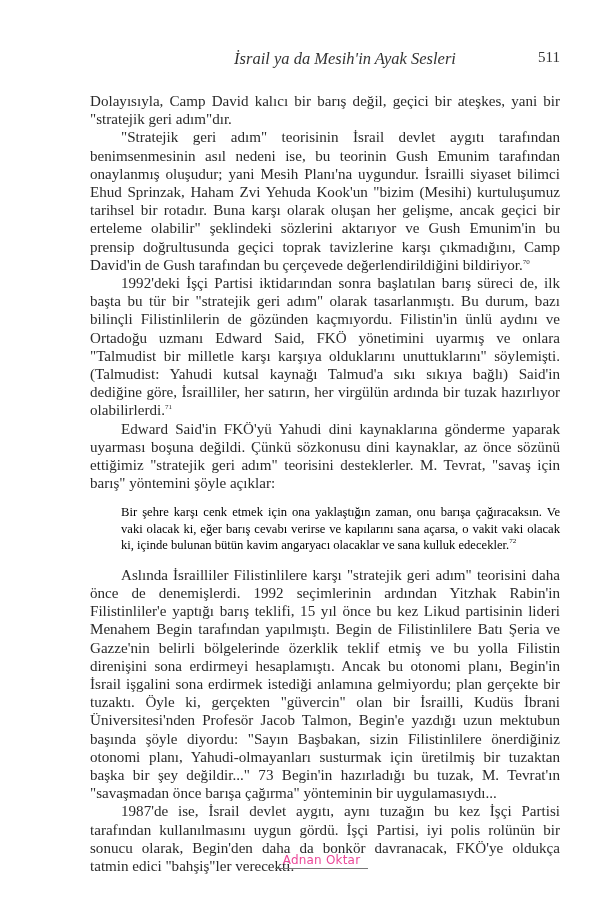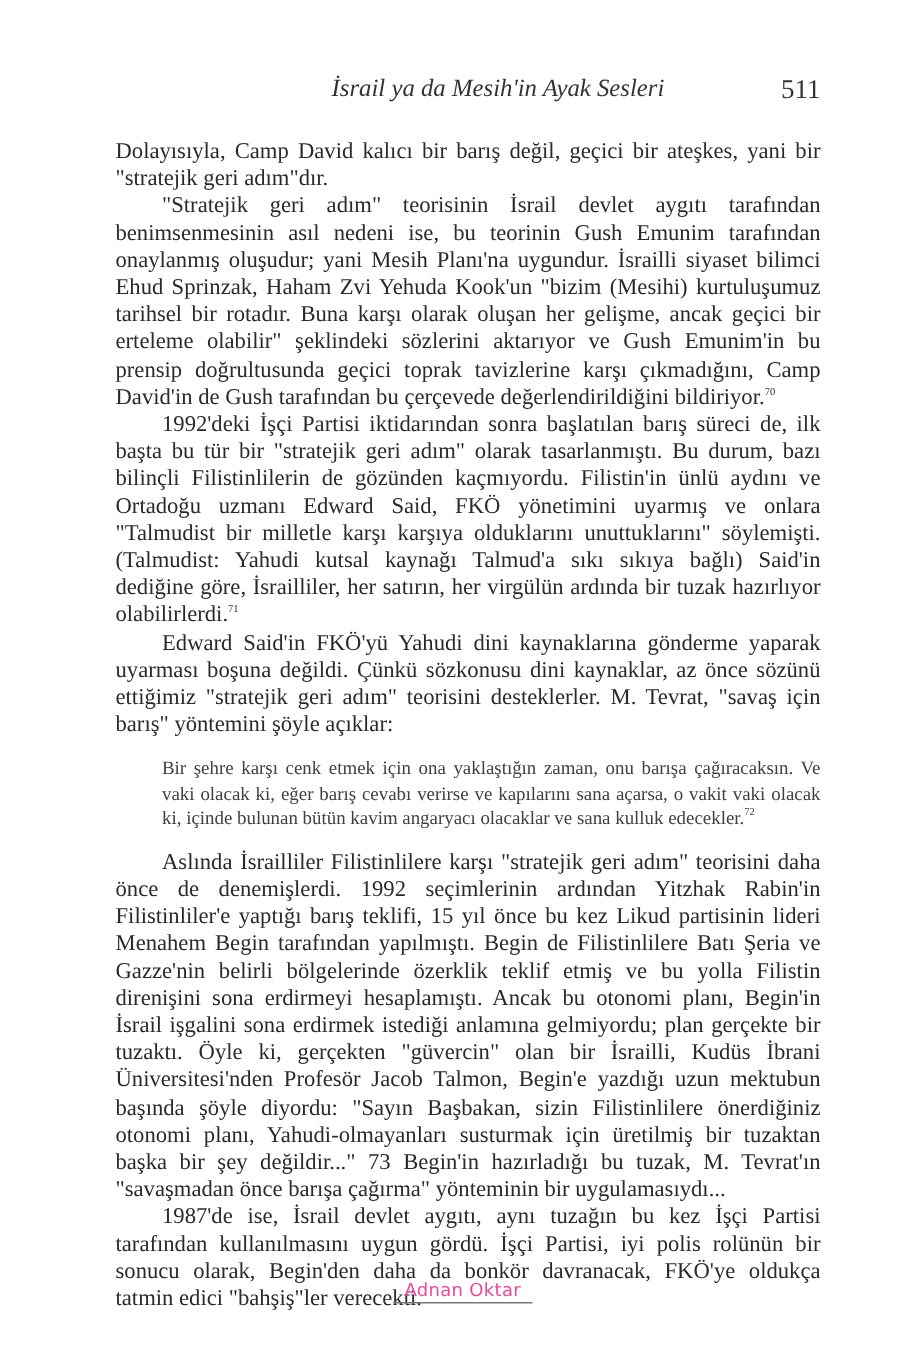--- a/index.html
+++ b/index.html
@@ -10,21 +10,21 @@
   body {
     width: 616px;
     height: 912px;
     position: relative;
     overflow: hidden;
     font-family: "Liberation Serif", "DejaVu Serif", serif;
     color: #2a2a2a;
   }
   .page {
     position: absolute;
-    left: 0; top: 0;
+    left: 13px; top: 0;
     width: 584px;
     height: 912px;
   }
   .running-header {
     position: absolute;
     top: 49px;
     left: 77px;
     width: 470px;
     height: 22px;
   }
@@ -35,21 +35,21 @@
     text-align: center;
     font-style: italic;
     font-size: 16.5px;
     color: #333;
     padding-left: 40px;
   }
   .page-number {
     position: absolute;
     right: 0;
     top: 0;
-    font-size: 18px;
+    font-size: 15px;
     color: #333;
   }
   .body-text {
     position: absolute;
     left: 77px;
     top: 92px;
     width: 470px;
     font-size: 15.1px;
     line-height: 18.2px;
     text-align: justify;
@@ -65,21 +65,21 @@
   sup {
     font-size: 7px;
     vertical-align: 6px;
     line-height: 0;
   }
   .blockquote {
     margin: 12px 0 12px 31px !important;
     font-size: 12.6px;
     line-height: 16.4px;
     text-align: justify;
-    color: #404040;
+    color: #000000;
   }
   .footer {
     position: absolute;
     top: 852px;
     left: 262px;
     width: 93px;
     text-align: center;
     font-family: "DejaVu Sans", "Liberation Sans", sans-serif;
     font-size: 12px;
     color: #ec4899;

